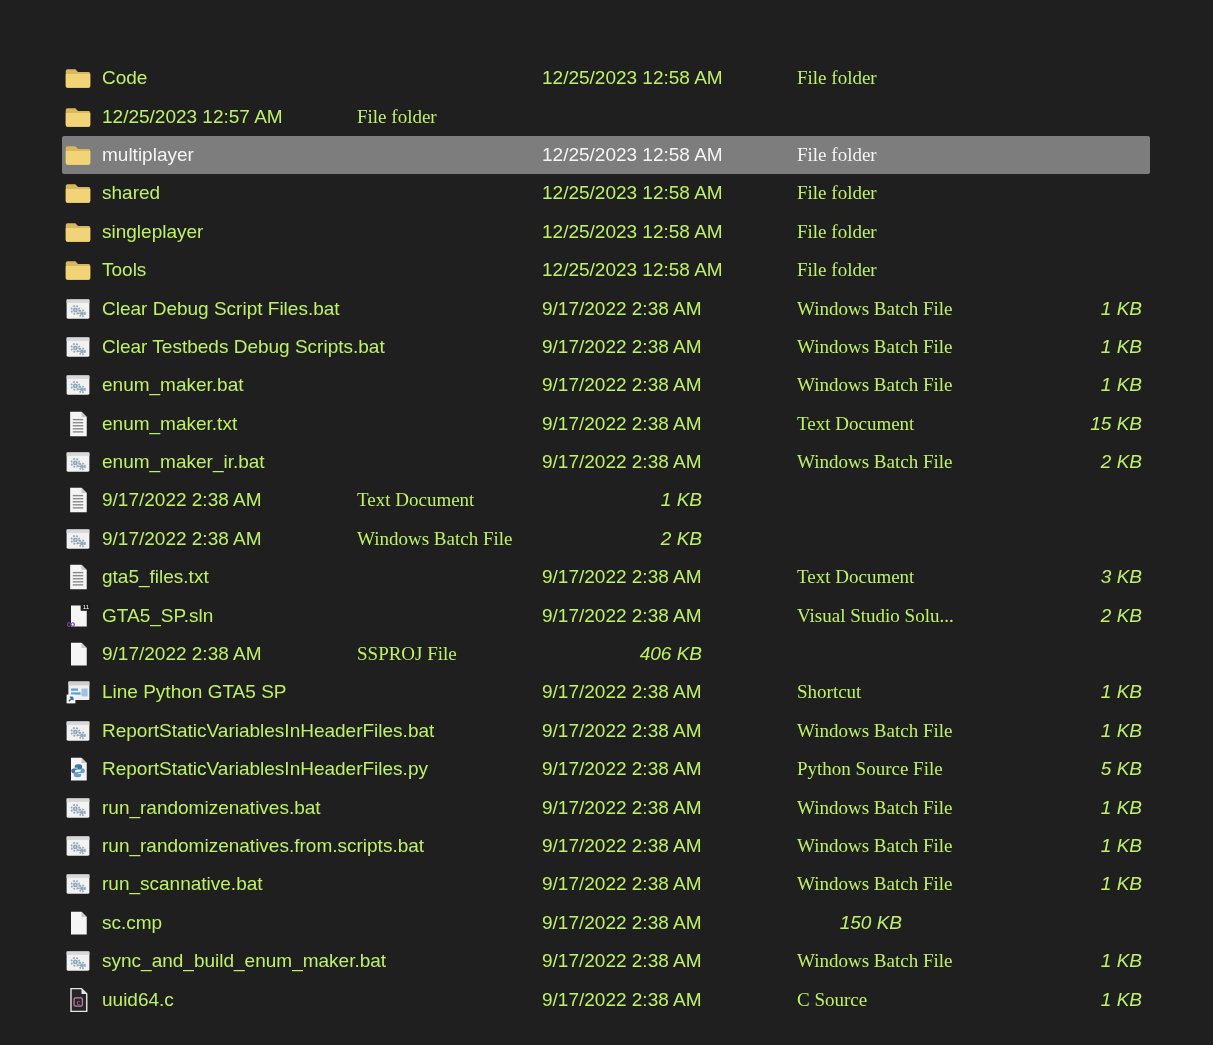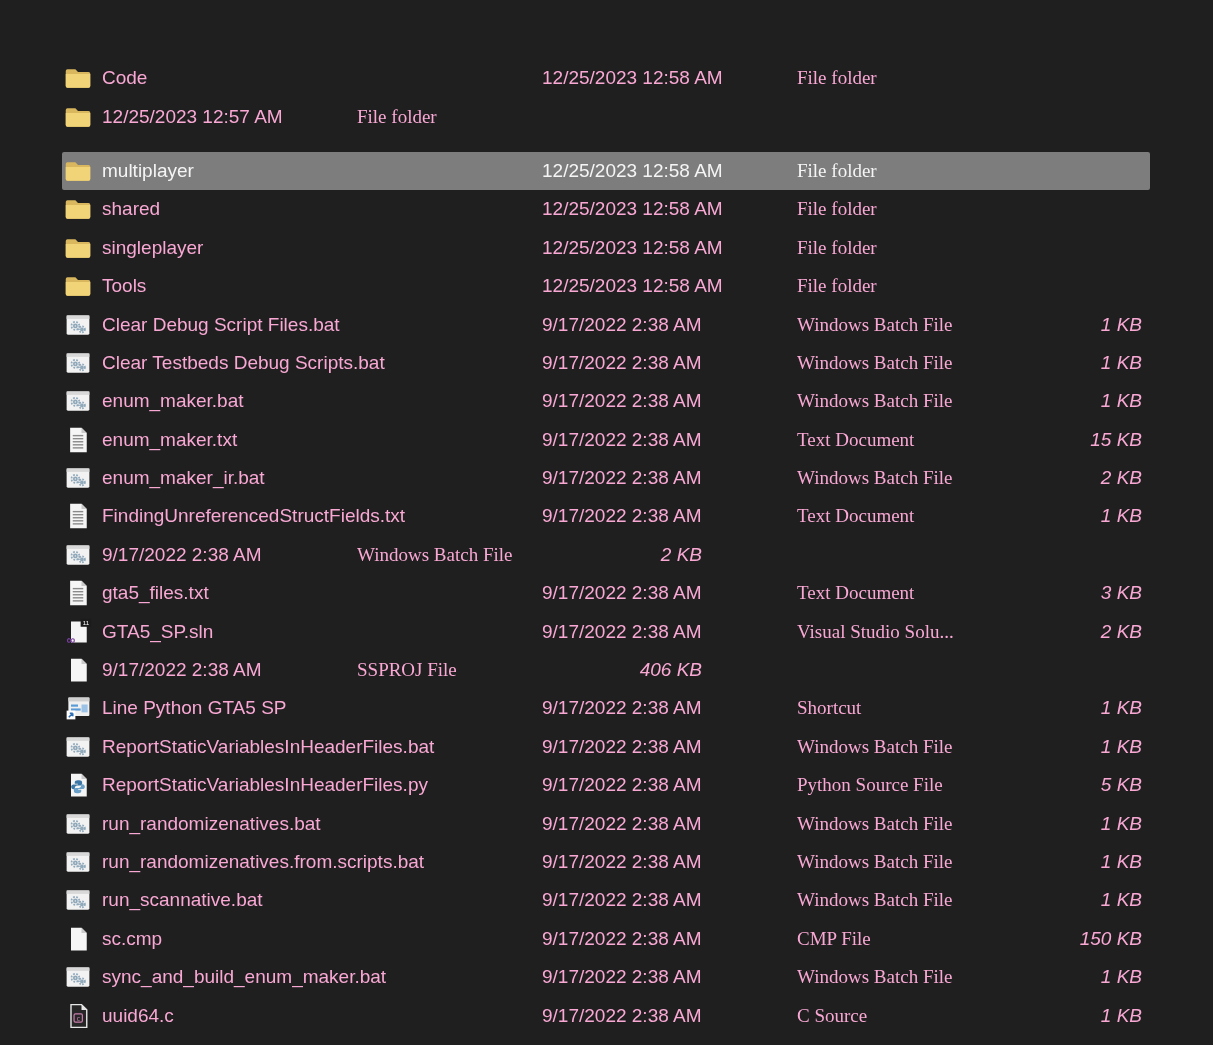--- a/index.html
+++ b/index.html
@@ -12,29 +12,28 @@
   }
   .file-list{
     position:absolute;
     left:62px;top:59px;
     width:1088px;
   }
   .row{
     display:flex;
     align-items:center;
     height:38.4px;
-    color:#f9a8d4;
+    color:#bef264;
     font-size:19px;
     cursor:default;
     border-radius:2px;
   }
   .row.selected{
     background:#7d7d7d;
     color:#f5f5f5;
-    margin-top:16px;
   }
   .cell-icon{
     width:40px;
     flex:0 0 40px;
     display:flex;
     align-items:center;
   }
   .cell-icon svg{width:28px;height:28px;display:block;margin-left:2px;}
   .cell-name{
     flex:0 0 440px;
@@ -231,21 +230,20 @@
           <path d="M20 2l6 6h-6z" fill="#c9c9c9"></path>
           <g stroke="#8a8a8a" stroke-width="1.6">
             <line x1="10" y1="11" x2="22" y2="11"></line>
             <line x1="10" y1="14.5" x2="22" y2="14.5"></line>
             <line x1="10" y1="18" x2="22" y2="18"></line>
             <line x1="10" y1="21.5" x2="22" y2="21.5"></line>
             <line x1="10" y1="25" x2="22" y2="25"></line>
           </g>
         </svg>
       </span>
-      <span class="cell-name">FindingUnreferencedStructFields.txt</span>
       <span class="cell-date">9/17/2022 2:38 AM</span>
       <span class="cell-type">Text Document</span>
       <span class="cell-size">1 KB</span>
     </div>
     <div class="row">
       <span class="cell-icon">
         <svg viewBox="0 0 32 32">
           <rect x="3" y="5" width="26" height="22" rx="1.5" fill="#f2f2f2"></rect>
           <rect x="3" y="5" width="26" height="4" fill="#d8d8d8"></rect>
           <g fill="none" stroke="#8fa8ba" stroke-width="2">
@@ -410,21 +408,20 @@
     </div>
     <div class="row">
       <span class="cell-icon">
         <svg viewBox="0 0 32 32">
           <path d="M8 3h12l6 6v20H8z" fill="#f5f5f5"></path>
           <path d="M20 3l6 6h-6z" fill="#c9c9c9"></path>
         </svg>
       </span>
       <span class="cell-name">sc.cmp</span>
       <span class="cell-date">9/17/2022 2:38 AM</span>
-      <span class="cell-type">CMP File</span>
       <span class="cell-size">150 KB</span>
     </div>
     <div class="row">
       <span class="cell-icon">
         <svg viewBox="0 0 32 32">
           <rect x="3" y="5" width="26" height="22" rx="1.5" fill="#f2f2f2"></rect>
           <rect x="3" y="5" width="26" height="4" fill="#d8d8d8"></rect>
           <g fill="none" stroke="#8fa8ba" stroke-width="2">
             <circle cx="13" cy="17" r="4.5" stroke-dasharray="2 1.6"></circle>
             <circle cx="13" cy="17" r="1.8"></circle>

